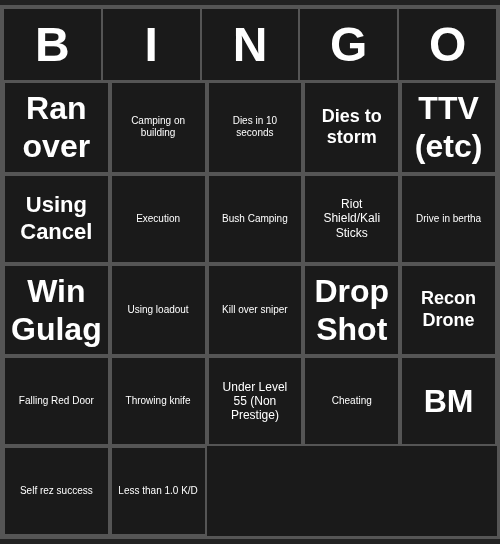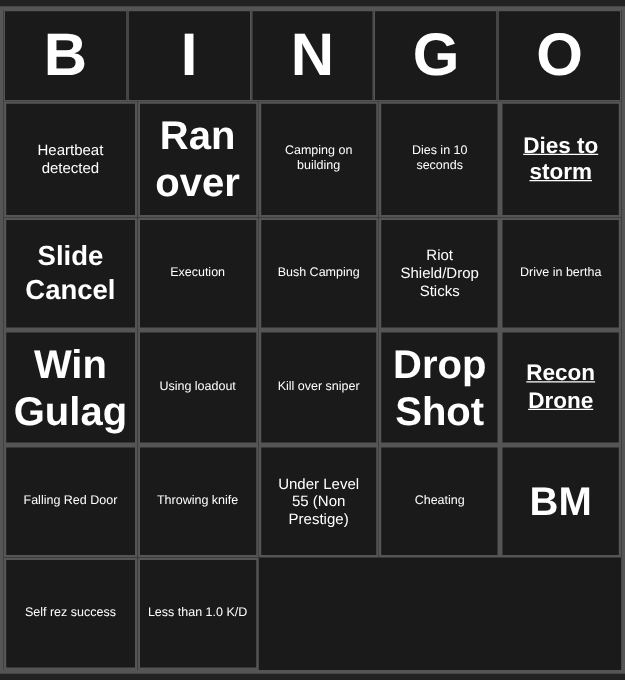--- a/index.html
+++ b/index.html
@@ -43,62 +43,62 @@
       color: #fff;
       padding: 6px;
       background: #1a1a1a;
     }
     .bingo-cell span {
       display: block;
       line-height: 1.2;
     }
     .size-xl { font-size: 32px; font-weight: bold; }
     .size-lg { font-size: 22px; font-weight: bold; }
-    .size-md { font-size: 18px; font-weight: bold; text-decoration: underline; }
+    .size-md { font-size: 18px; font-weight: bold; }
     .size-sm { font-size: 10px; }
     .size-xs { font-size: 12px; }
   </style>
 </head>
 <body>
 
 <div class="bingo-card">
   <div class="bingo-header">
   <div class="bingo-header-cell">B</div>
       <div class="bingo-header-cell">I</div>
       <div class="bingo-header-cell">N</div>
       <div class="bingo-header-cell">G</div>
       <div class="bingo-header-cell">O</div>
     </div>
   <div class="bingo-grid">
-  <div class="bingo-cell">
-        <span class="size-xs">Heartbeat detected</span>
-      </div>
       <div class="bingo-cell">
         <span class="size-xl">Ran over</span>
       </div>
       <div class="bingo-cell">
         <span class="size-sm">Camping on building</span>
       </div>
       <div class="bingo-cell">
         <span class="size-sm">Dies in 10 seconds</span>
       </div>
       <div class="bingo-cell">
         <span class="size-md">Dies to storm</span>
       </div>
       <div class="bingo-cell">
-        <span class="size-lg">Slide Cancel</span>
+        <span class="size-xl">TTV (etc)</span>
+      </div>
+      <div class="bingo-cell">
+        <span class="size-lg">Using Cancel</span>
       </div>
       <div class="bingo-cell">
         <span class="size-sm">Execution</span>
       </div>
       <div class="bingo-cell">
         <span class="size-sm">Bush Camping</span>
       </div>
       <div class="bingo-cell">
-        <span class="size-xs">Riot Shield/Drop Sticks</span>
+        <span class="size-xs">Riot Shield/Kali Sticks</span>
       </div>
       <div class="bingo-cell">
         <span class="size-sm">Drive in bertha</span>
       </div>
       <div class="bingo-cell">
         <span class="size-xl">Win Gulag</span>
       </div>
       <div class="bingo-cell">
         <span class="size-sm">Using loadout</span>
       </div>

